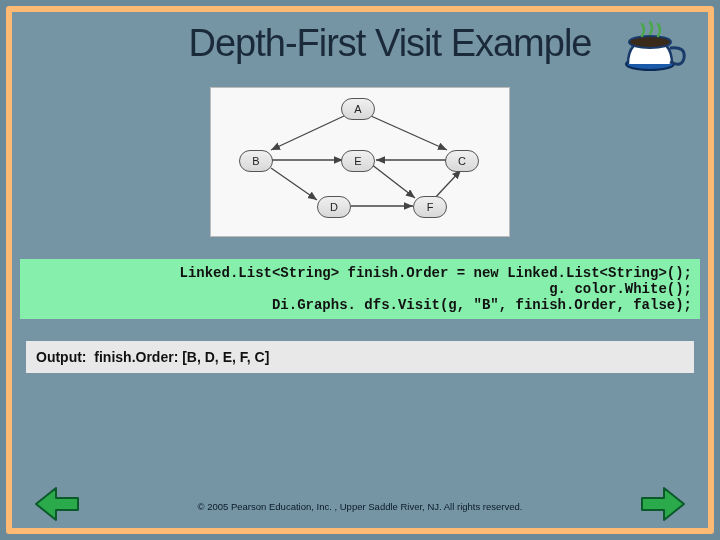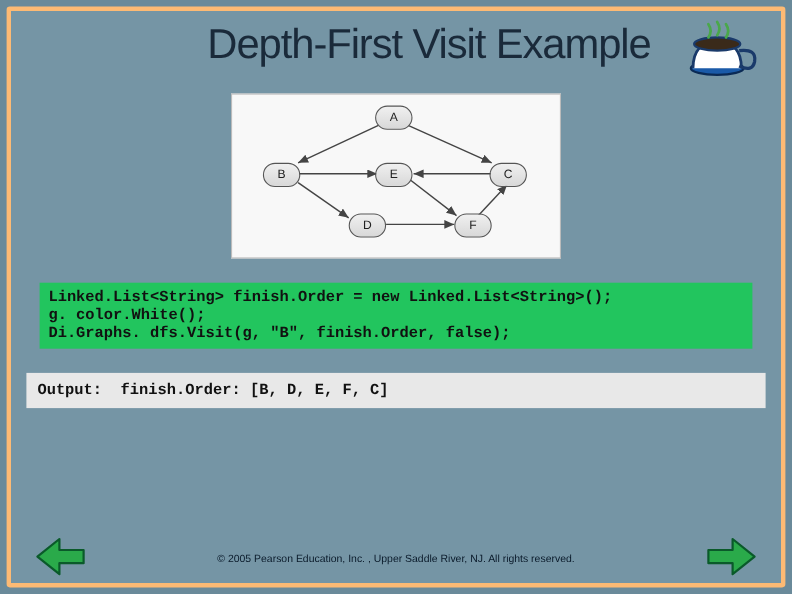--- a/index.html
+++ b/index.html
@@ -7,21 +7,21 @@
     width: 720px;
     height: 540px;
     background: #6a8a9a;
     font-family: Georgia, 'Times New Roman', serif;
     position: relative;
     overflow: hidden;
   }
   .slide-inner {
     position: absolute;
     top: 6px; left: 6px; right: 6px; bottom: 6px;
-    border: 4px solid #fdba74;
+    border: 6px solid #fdba74;
     border-radius: 3px;
     background: #7595a5;
   }
   .title {
     font-size: 38px;
     color: #1a2a3a;
     text-align: center;
     padding: 10px 0 4px 60px;
     font-weight: normal;
     font-family: Verdana, Arial, sans-serif;
@@ -47,34 +47,35 @@
     width: 34px;
     height: 22px;
     background: linear-gradient(#f0f0f0,#d8d8d8);
     border: 1px solid #555;
     border-radius: 11px / 50%;
     font: 11px/20px Arial, sans-serif;
     text-align: center;
     color: #222;
   }
   .code-block {
-    background: #22c55e;
-    margin: 0 26px;
+    background: #86efac;
+    margin: 0 8px;
     padding: 6px 8px;
     font-family: 'Courier New', monospace;
     font-size: 14px;
     font-weight: bold;
     color: #111;
     white-space: pre;
+    text-align: right;
   }
   .output-block {
     background: #e8e8e8;
     margin: 22px 14px 0;
     padding: 8px 10px;
-    font-family: Liberation Mono, monospace;
+    font-family: Liberation Sans, sans-serif;
     font-size: 14px;
     font-weight: bold;
     color: #111;
   }
   .copyright {
     position: absolute;
     bottom: 16px;
     width: 100%;
     text-align: center;
     font-size: 9.5px;

